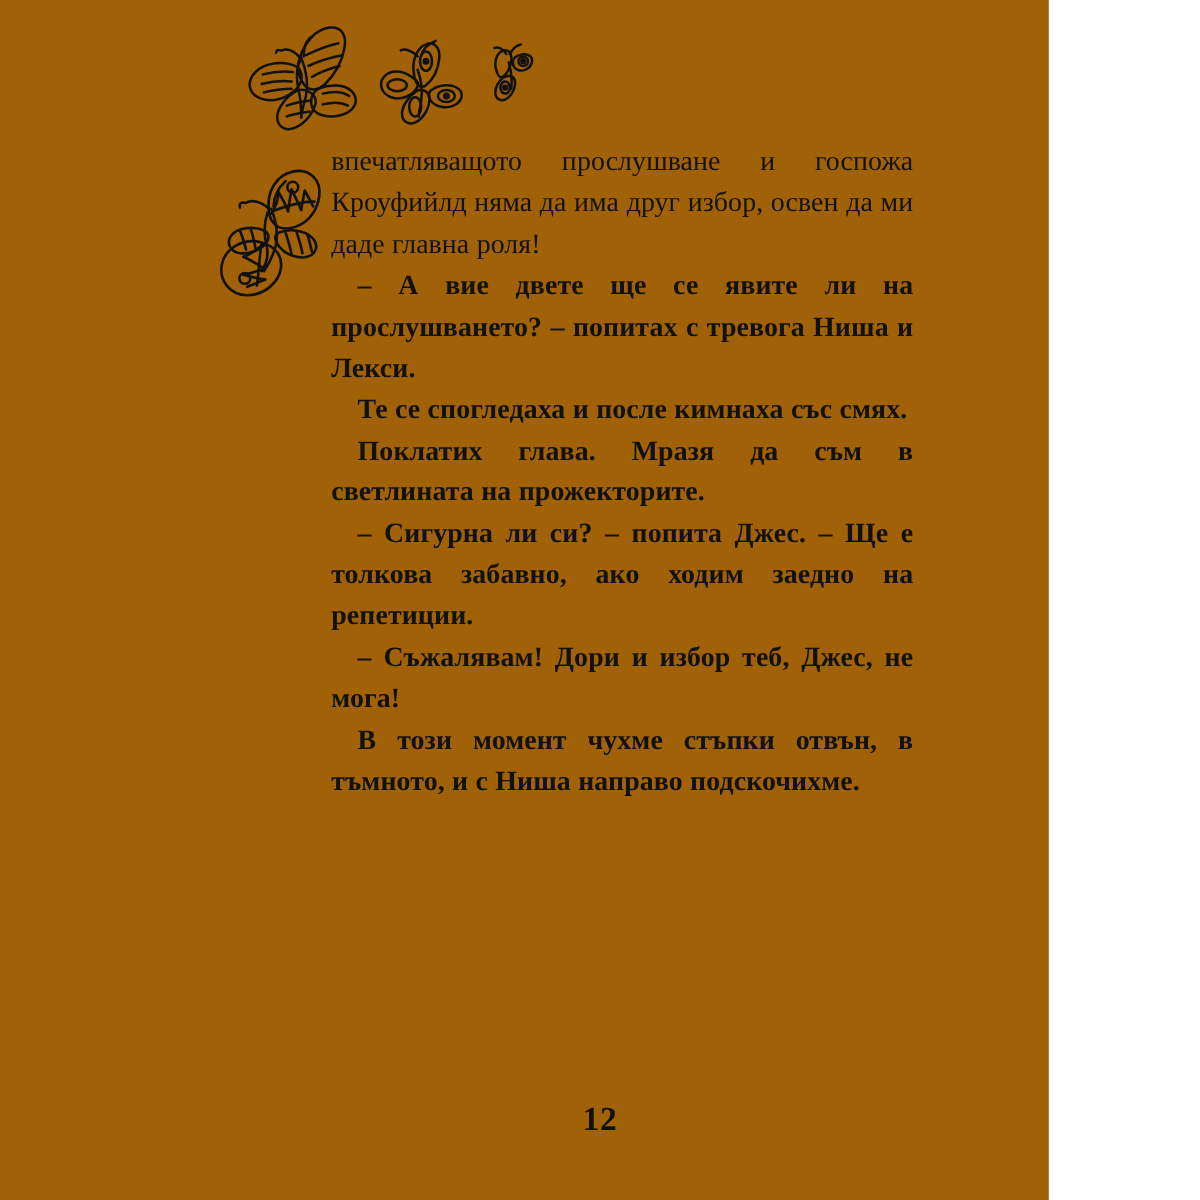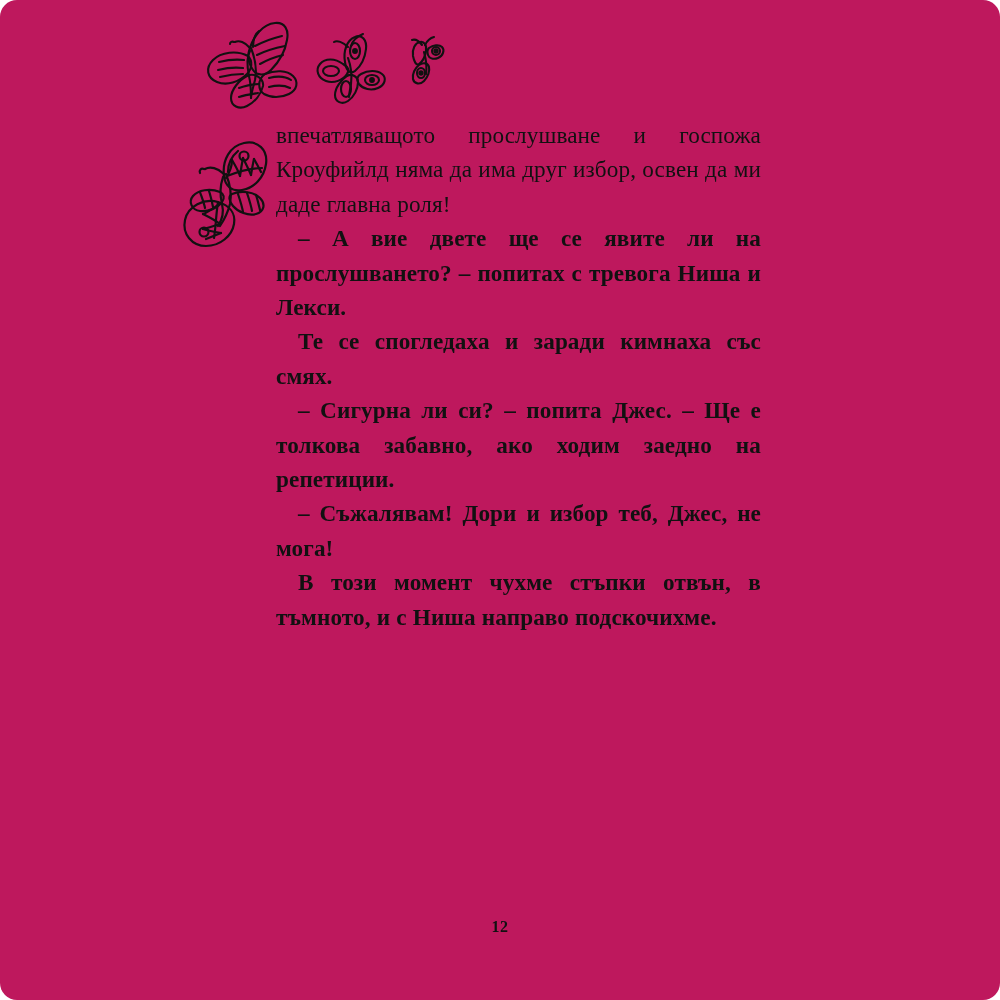--- a/index.html
+++ b/index.html
@@ -13,24 +13,23 @@
     height: 1000px;
     position: relative;
     overflow: hidden;
     font-family: "Liberation Serif", "DejaVu Serif", serif;
     color: #111111;
   }
 
   .page {
     position: absolute;
     left: 0; top: 0;
-    width: 1000px;
+    width: 874px;
     height: 1000px;
-    background: #be185d;
-    border-radius: 17px;
+    background: #a16207;
   }
 
   
   .deco-top {
     position: absolute;
     left: 193px;
     top: 18px;
     width: 270px;
     height: 100px;
     pointer-events: none;
@@ -72,21 +71,21 @@
   
   .para + .para { margin-top: 0; font-weight: bold; }
 
   
   .folio {
     position: absolute;
     left: 0;
     top: 918px;
     width: 1000px;
     text-align: center;
-    font-size: 16px;
+    font-size: 28px;
     font-weight: bold;
     font-family: "Liberation Serif", "DejaVu Serif", serif;
     color: #111111;
     letter-spacing: 0.5px;
   }
 </style>
 </head>
 <body>
 
 <div class="page">
@@ -192,21 +191,22 @@
         <path d="M52 42 C46 36 38 34 33 37"></path>
         <path d="M32 37 C29 36 27 38 28 41"></path>
         <path d="M56 40 C56 32 60 24 66 19"></path>
       </g>
     </svg>
   </div>
 
   <div class="text-column">
     <p class="para noindent">впечатляващото прослушване и госпожа Кроуфийлд няма да има друг избор, освен да ми даде главна роля!</p>
     <p class="para indent">– А вие двете ще се явите ли на прослушването? – попитах с тревога Ниша и Лекси.</p>
-    <p class="para indent">Те се спогледаха и заради кимнаха със смях.</p>
+    <p class="para indent">Те се спогледаха и после кимнаха със смях.</p>
+    <p class="para indent">Поклатих глава. Мразя да съм в светлината на прожекторите.</p>
     <p class="para indent">– Сигурна ли си? – попита Джес. – Ще е толкова забавно, ако ходим заедно на репетиции.</p>
     <p class="para indent">– Съжалявам! Дори и избор теб, Джес, не мога!</p>
     <p class="para indent">В този момент чухме стъпки отвън, в тъмното, и с Ниша направо подскочихме.</p>
 
   </div>
 
   <div class="folio">12</div>
 
 </div>
 

